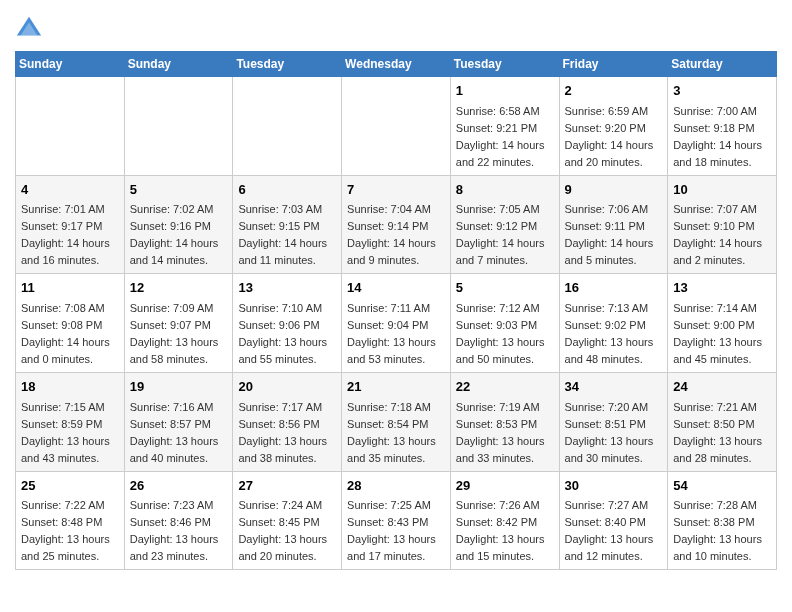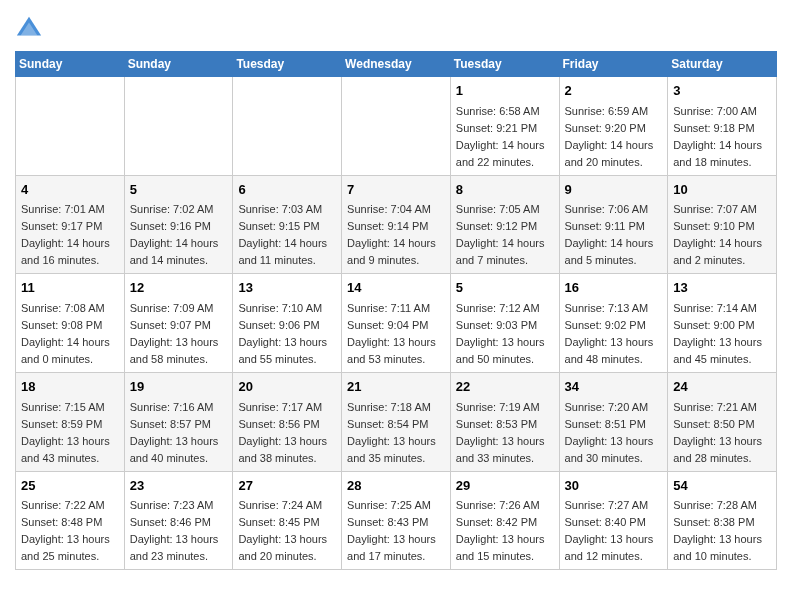--- a/index.html
+++ b/index.html
@@ -237,21 +237,21 @@
           <span class="day-number">24</span>
           <div class="day-info">Sunrise: 7:21 AM<br>Sunset: 8:50 PM<br>Daylight: 13 hours<br>and 28 minutes.</div>
         </td>
       </tr>
       <tr>
         <td>
           <span class="day-number">25</span>
           <div class="day-info">Sunrise: 7:22 AM<br>Sunset: 8:48 PM<br>Daylight: 13 hours<br>and 25 minutes.</div>
         </td>
         <td>
-          <span class="day-number">23</span>
+          <span class="day-number">26</span>
           <div class="day-info">Sunrise: 7:23 AM<br>Sunset: 8:46 PM<br>Daylight: 13 hours<br>and 23 minutes.</div>
         </td>
         <td>
           <span class="day-number">27</span>
           <div class="day-info">Sunrise: 7:24 AM<br>Sunset: 8:45 PM<br>Daylight: 13 hours<br>and 20 minutes.</div>
         </td>
         <td>
           <span class="day-number">28</span>
           <div class="day-info">Sunrise: 7:25 AM<br>Sunset: 8:43 PM<br>Daylight: 13 hours<br>and 17 minutes.</div>
         </td>

